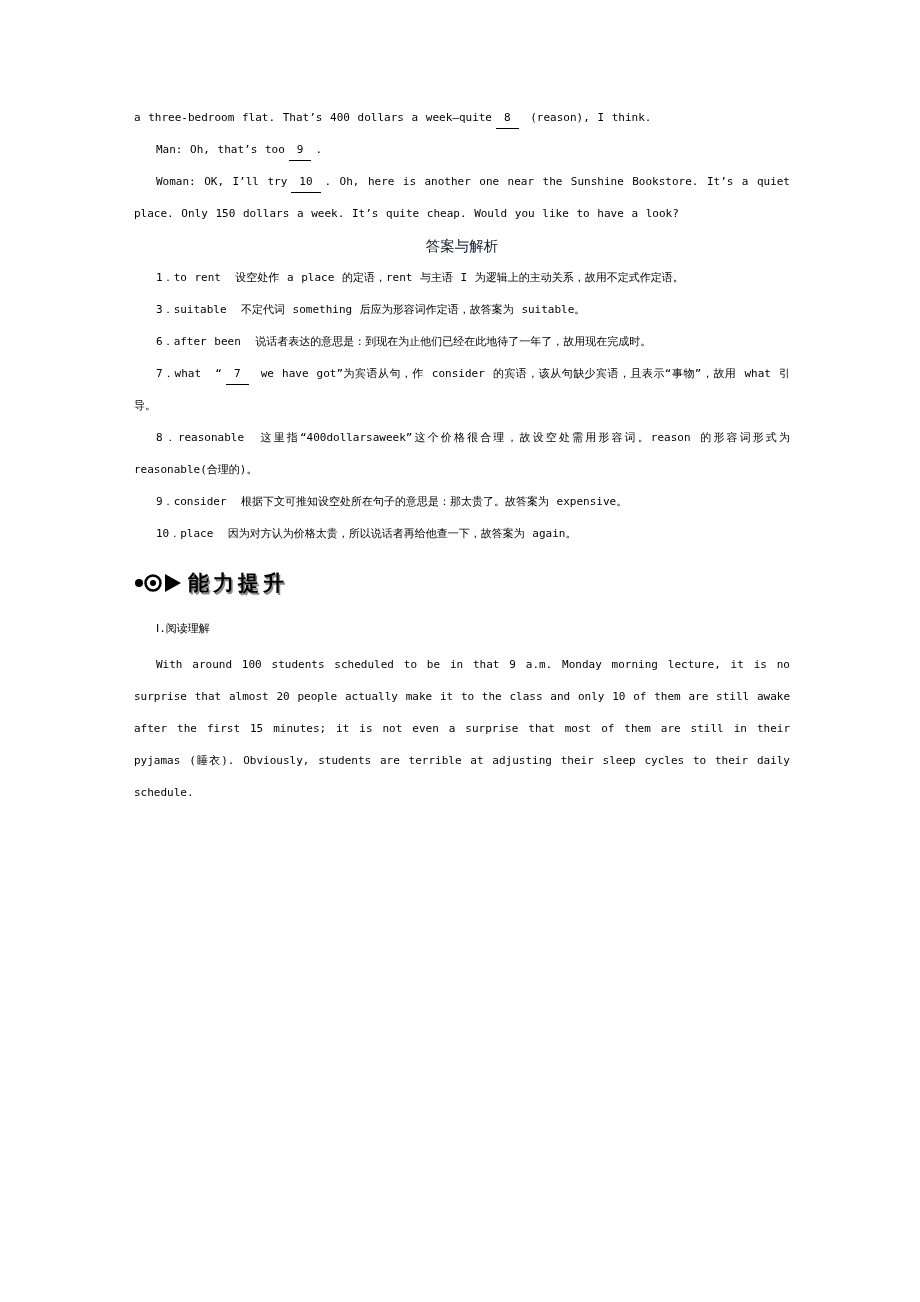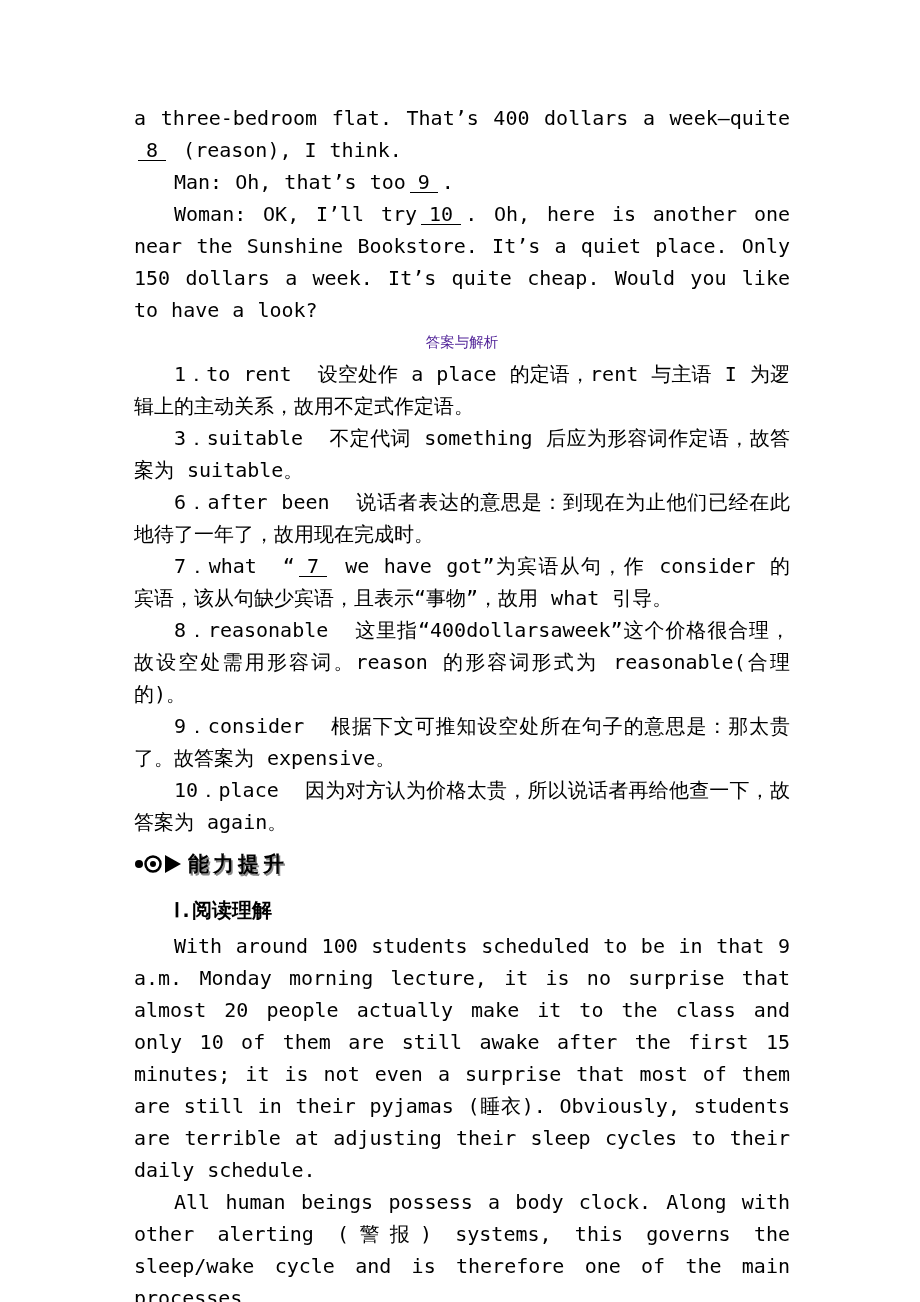--- a/index.html
+++ b/index.html
@@ -14,58 +14,58 @@
   }
   .page {
     box-sizing: border-box;
     width: 920px;
     min-height: 1302px;
     background: #ffffff;
     padding: 102px 130px 40px 134px;
   }
   .para {
     margin: 0;
-    font-size: 20px;
+    font-size: 11px;
     line-height: 32px;
     text-align: justify;
     word-spacing: 1px;
   }
   .indent { text-indent: 2em; }
   .blank {
     display: inline-block;
     border-bottom: 1px solid #000;
     padding: 0 8px;
     margin: 0 4px;
     line-height: 20px;
     text-indent: 0;
   }
   .answer-heading {
     margin: 0;
     font-size: 14.5px;
     line-height: 32px;
     font-weight: normal;
     text-align: center;
-    color: #4c1d95;
+    color: #0f172a;
   }
   .ans-word { margin-right: 1.3em; }
   .section-header {
     display: flex;
     align-items: center;
-    margin: 12px 0 16px 0;
+    margin: 19px 0 16px 0;
     text-align: center;
   }
   .sec-icon { display: inline-flex; margin-right: 6px; }
   .sec-title {
     font-size: 21px;
     font-weight: 900;
     letter-spacing: 4px;
     text-shadow: 1.5px 1.5px 0 #8a8a8a;
   }
   .reading-label {
-    font-weight: bold;
+    font-weight: normal;
     margin-top: 14px;
     margin-bottom: 4px;
   }
 </style>
 </head>
 <body>
 
 <div class="page">
 
   <div id="dialogue">
@@ -95,16 +95,15 @@
         <path d="M31 3 L47 12 L31 21 Z" fill="#000"></path>
       </svg>
     </span>
     <span class="sec-title">能力提升</span>
   </div>
 
   <p class="para indent reading-label">Ⅰ.阅读理解</p>
 
   <div id="reading">
       <p class="para indent">With around 100 students scheduled to be in that 9 a.m. Monday morning lecture, it is no surprise that almost 20 people actually make it to the class and only 10 of them are still awake after the first 15 minutes; it is not even a surprise that most of them are still in their pyjamas (睡衣). Obviously, students are terrible at adjusting their sleep cycles to their daily schedule.</p>
-      <p class="para indent">All human beings possess a body clock. Along with other alerting (警报) systems, this governs the sleep/wake cycle and is therefore one of the main processes</p>
     </div>
 
 </div>
 
 </body></html>

